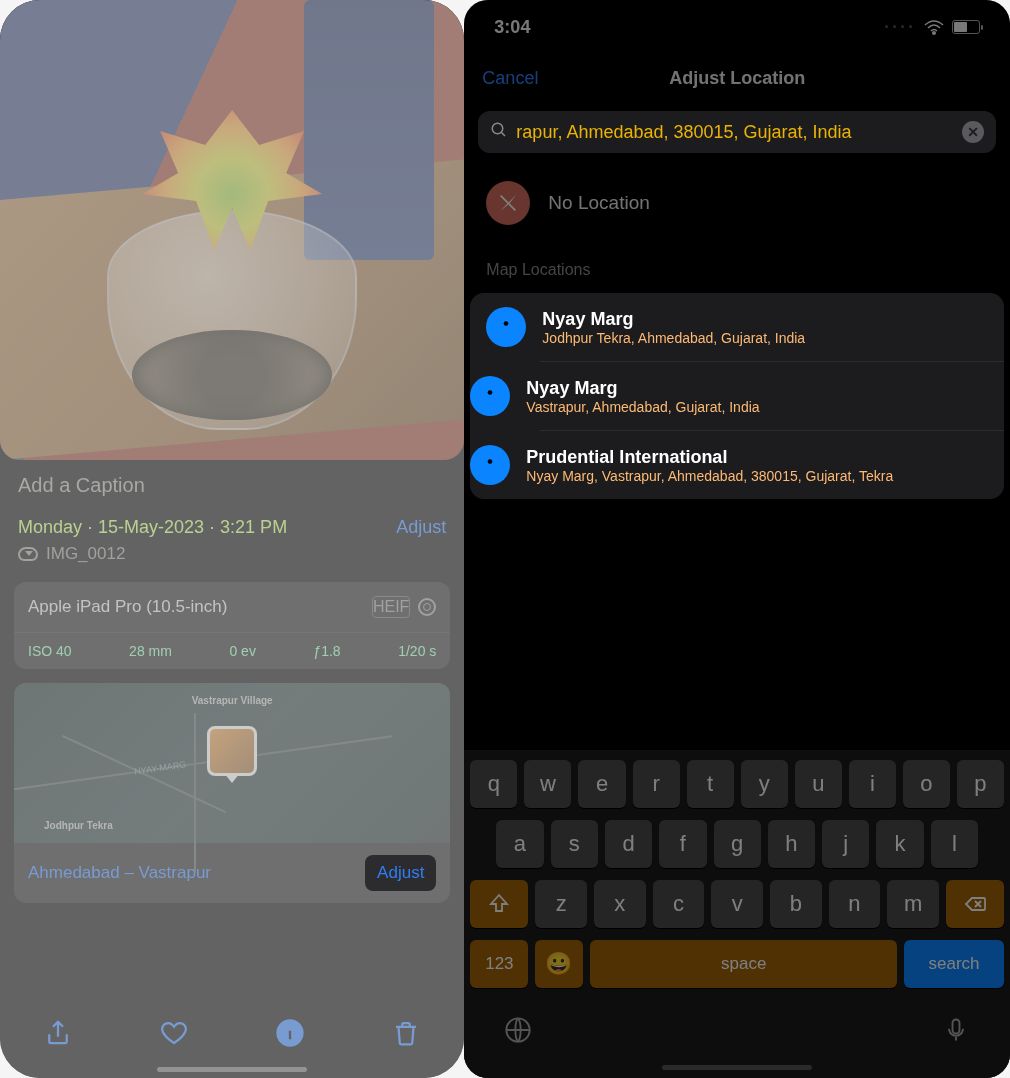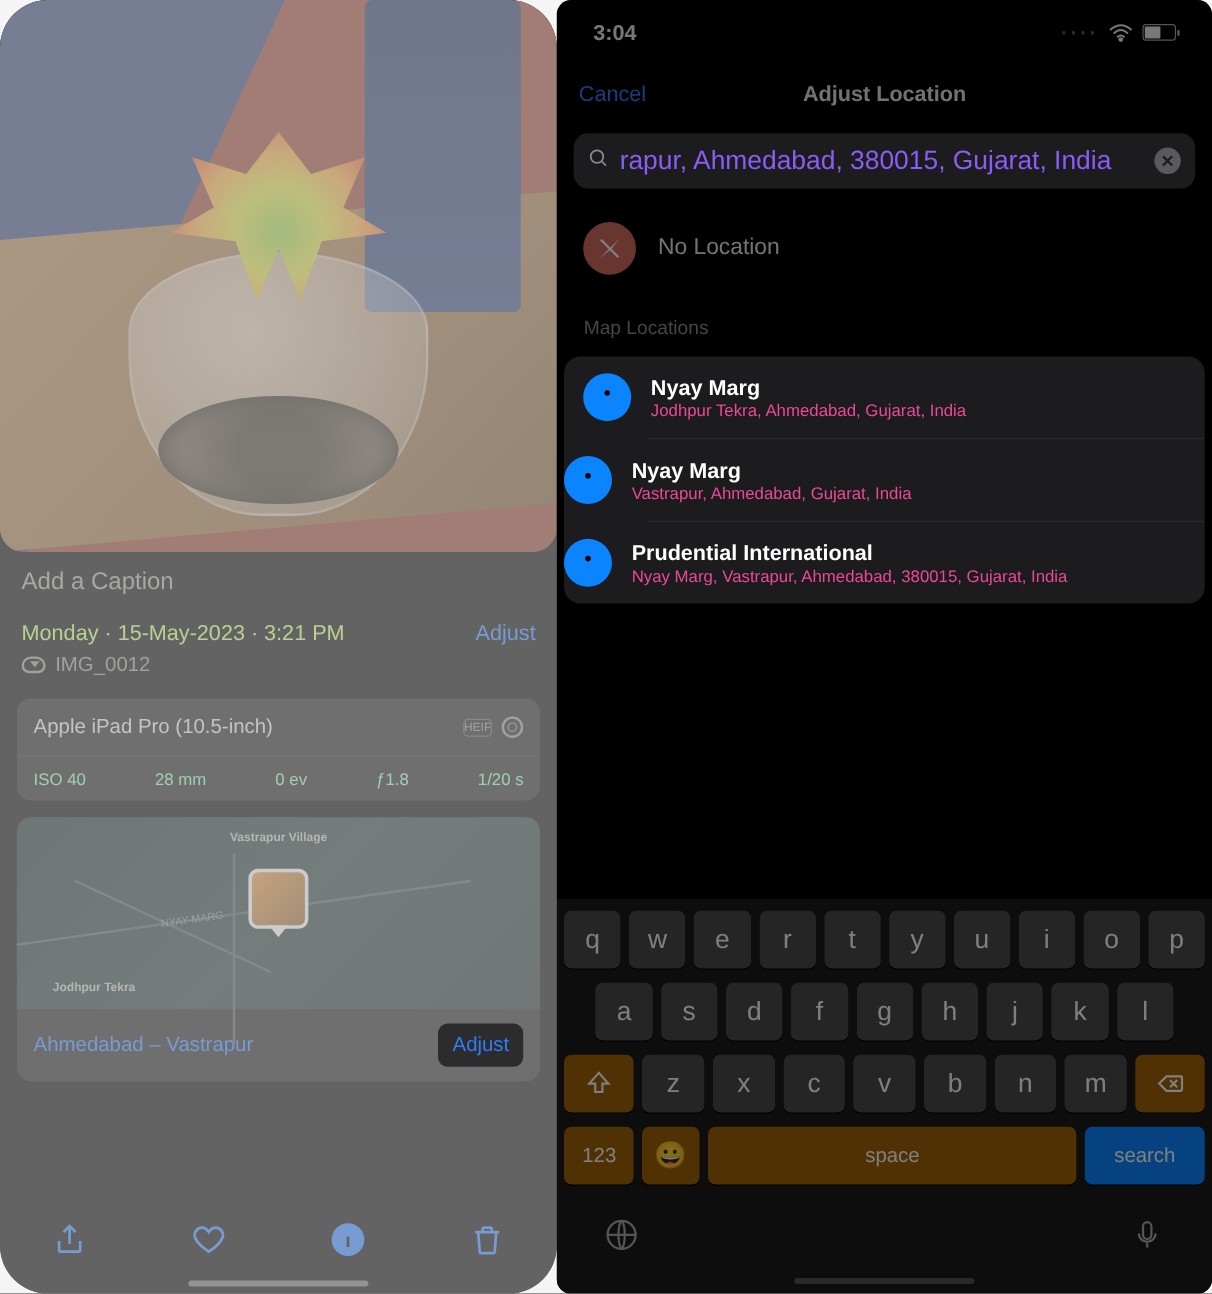--- a/index.html
+++ b/index.html
@@ -21,21 +21,21 @@
 .meta-row{padding:6px 18px;display:flex;justify-content:space-between;align-items:center;color:#d0d0cc}
 .meta-left{font-size:18px;color:#bef264}
 .adjust-link{color:#2f7df6;font-size:18px}
 .filename-row{padding:0 18px 14px;color:#8a8983;font-size:17px;display:flex;align-items:center;gap:8px}
 .cloud-icon{width:20px;height:14px;border:2px solid #8a8983;border-radius:10px 10px 8px 8px;position:relative;display:inline-block}
 .cloud-icon::before{content:"";position:absolute;left:5px;top:2px;border-left:4px solid transparent;border-right:4px solid transparent;border-top:5px solid #8a8983}
 
 .camera-card{margin:4px 14px;background:#1c1c1e;border-radius:12px;overflow:hidden}
 .card-top{padding:14px;display:flex;justify-content:space-between;align-items:center;color:#d6d6d0;font-size:17px}
 .heif-box{display:flex;align-items:center;gap:8px;font-size:13px;color:#8a8983}
-.heif-label{border:1px solid #555;padding:1px 0;border-radius:4px;font-size:10px}
+.heif-label{border:1px solid #555;padding:1px 0;border-radius:4px;font-size:16px}
 .circle-icon{width:18px;height:18px;border:2px solid #8a8983;border-radius:50%;display:inline-block;position:relative}
 .circle-icon::after{content:"";position:absolute;inset:3px;border:1px solid #8a8983;border-radius:50%}
 .card-mid{padding:0 14px 10px;color:#8a8983;font-size:15px;line-height:1.5}
 .card-bottom{padding:10px 14px;color:#86efac;font-size:14px;display:flex;justify-content:space-between;border-top:1px solid #2c2c2e}
 
 .map-card{margin:14px 14px;background:#1c1c1e;border-radius:12px;overflow:hidden}
 .map-area{height:160px;background:linear-gradient(135deg,#1a2a2a 0%,#263838 50%,#1f2d2d 100%);position:relative}
 .map-label{position:absolute;color:#b8b8b4;font-size:10px;font-weight:700}
 .map-label.vlg{top:12px;left:50%;transform:translateX(-50%);text-align:center}
 .map-label.jod{bottom:12px;left:30px;text-align:center}
@@ -49,57 +49,57 @@
 .map-footer{padding:12px 14px;display:flex;justify-content:space-between;align-items:center}
 .map-loc{color:#2f7df6;font-size:17px}
 .adjust-chip{background:#2c2c2e;color:#2f7df6;padding:8px 12px;border-radius:8px;font-size:17px;z-index:10;position:relative}
 
 .toolbar{position:absolute;bottom:8px;left:0;right:0;height:70px;display:flex;justify-content:space-around;align-items:center;color:#2f7df6}
 .tb-icon svg{width:30px;height:30px;stroke:#2f7df6;fill:none;stroke-width:1.8}
 .tb-icon.filled svg{fill:#2f7df6;stroke:#2f7df6}
 .home-bar{position:absolute;bottom:6px;left:50%;transform:translateX(-50%);width:150px;height:5px;background:#6a6a66;border-radius:3px}
 
 
-.right-panel{width:584px;height:1078px;background:#000;position:relative;border-radius:12px;overflow:hidden;color:#e5e5e5}
+.right-panel{width:584px;height:1078px;background:#000;position:relative;border-radius:24px;overflow:hidden;color:#e5e5e5}
 .right-dim{position:absolute;inset:0;background:rgba(0,0,0,0.5);z-index:5;pointer-events:none}
 .status-bar{height:54px;display:flex;justify-content:space-between;align-items:center;padding:0 30px;font-size:18px;font-weight:600;color:#f0f0f0}
 .status-right{display:flex;align-items:center;gap:8px}
 .dots{letter-spacing:2px;color:#555}
 .wifi-icon{width:20px;height:15px;position:relative}
 .wifi-icon::before{content:"";position:absolute;bottom:0;left:50%;transform:translateX(-50%);width:4px;height:4px;background:#f0f0f0;border-radius:50%}
 .wifi-icon svg{position:absolute;width:20px;height:15px}
 .battery{width:28px;height:14px;border:1.5px solid #aaa;border-radius:3px;position:relative}
 .battery::before{content:"";position:absolute;left:1px;top:1px;bottom:1px;width:13px;background:#f0f0f0;border-radius:1px}
 .battery::after{content:"";position:absolute;right:-4px;top:4px;width:2px;height:5px;background:#aaa;border-radius:1px}
 
 .nav-header{display:flex;align-items:center;justify-content:flex-start;padding:14px 18px}
 .cancel-btn{color:#2f7df6;font-size:18px}
 .nav-title{position:absolute;left:50%;transform:translateX(-50%);font-size:18px;font-weight:600;color:#e5e5e5}
 
 .search-wrap{margin:8px 14px 0;background:#1c1c1e;border-radius:12px;display:flex;align-items:center;padding:10px 12px;gap:8px;position:relative;z-index:10}
 .search-icon svg{width:18px;height:18px;stroke:#8a8a8e;fill:none;stroke-width:2}
-.search-input{flex:1;background:none;border:none;color:#8b5cf6;font-size:22px;outline:none}
+.search-input{flex:1;background:none;border:none;color:#eab308;font-size:18px;outline:none}
 .clear-btn{width:22px;height:22px;background:#5a5a5e;border-radius:50%;display:flex;align-items:center;justify-content:center;color:#1c1c1e;font-size:14px;font-weight:bold}
 
 .no-loc-row{display:flex;align-items:center;gap:18px;padding:28px 22px}
 .no-loc-icon{width:44px;height:44px;border-radius:50%;background:#d16a5e;display:flex;align-items:center;justify-content:center}
 .no-loc-icon svg{width:22px;height:22px;fill:#fff}
 .no-loc-label{font-size:19px;color:#e5e5e5}
 
 .section-header{padding:8px 22px;color:#8a8a8e;font-size:16px}
 
 .results-list{margin:6px 6px;background:#1c1c1e;border-radius:14px;overflow:hidden;position:relative;z-index:10}
 .result-row{display:flex;align-items:center;gap:16px;padding:14px 16px}
 .result-row+.result-row{border-top:1px solid #2c2c2e;margin-left:70px;padding-left:0}
 .result-row+.result-row .pin-icon{margin-left:-70px}
 .pin-icon{min-width:40px;width:40px;height:40px;border-radius:50%;background:#0a84ff;display:flex;align-items:center;justify-content:center;margin-left:0}
 .pin-icon svg{width:14px;height:20px;fill:#000}
 .result-text{flex:1;overflow:hidden}
 .result-title{font-size:18px;font-weight:600;color:#fff}
-.result-sub{font-size:14px;color:#ec4899;white-space:nowrap;overflow:hidden;text-overflow:ellipsis}
+.result-sub{font-size:14px;color:#fdba74;white-space:nowrap;overflow:hidden;text-overflow:ellipsis}
 
 
 .keyboard{position:absolute;bottom:0;left:0;right:0;background:#1a1a1a}
 .kb-rows{padding:10px 6px 8px;display:flex;flex-direction:column;gap:12px}
 .kb-row{display:flex;gap:7px;justify-content:center}
 .key{background:#4a4a4c;color:#fff;border-radius:6px;height:48px;display:flex;align-items:center;justify-content:center;font-size:22px;box-shadow:0 1px 0 #000}
 .key.letter{flex:1}
 .row2{padding:0 26px}
 .key.special{background:#a16207;flex:0 0 58px;font-size:18px}
 .key.shift svg,.key.backspace svg{width:24px;height:24px;stroke:#fff;fill:none;stroke-width:1.8}
@@ -259,21 +259,21 @@
     </div>
     <div class="result-row">
       <span class="pin-icon">
           <svg viewBox="0 0 24 24">
             <circle cx="12" cy="6" r="4"></circle>
             <path d="M12 10v12"></path>
           </svg>
         </span>
       <div class="result-text">
         <div class="result-title">Prudential International</div>
-        <div class="result-sub">Nyay Marg, Vastrapur, Ahmedabad, 380015, Gujarat, India</div>
+        <div class="result-sub">Nyay Marg, Vastrapur, Ahmedabad, 380015, Gujarat, Tekra</div>
       </div>
     </div>
   </div>
 
   <div class="keyboard">
     <div class="kb-rows">
       <div class="kb-row" id="kb-row1">
           <div class="key letter">q</div>
           <div class="key letter">w</div>
           <div class="key letter">e</div>

